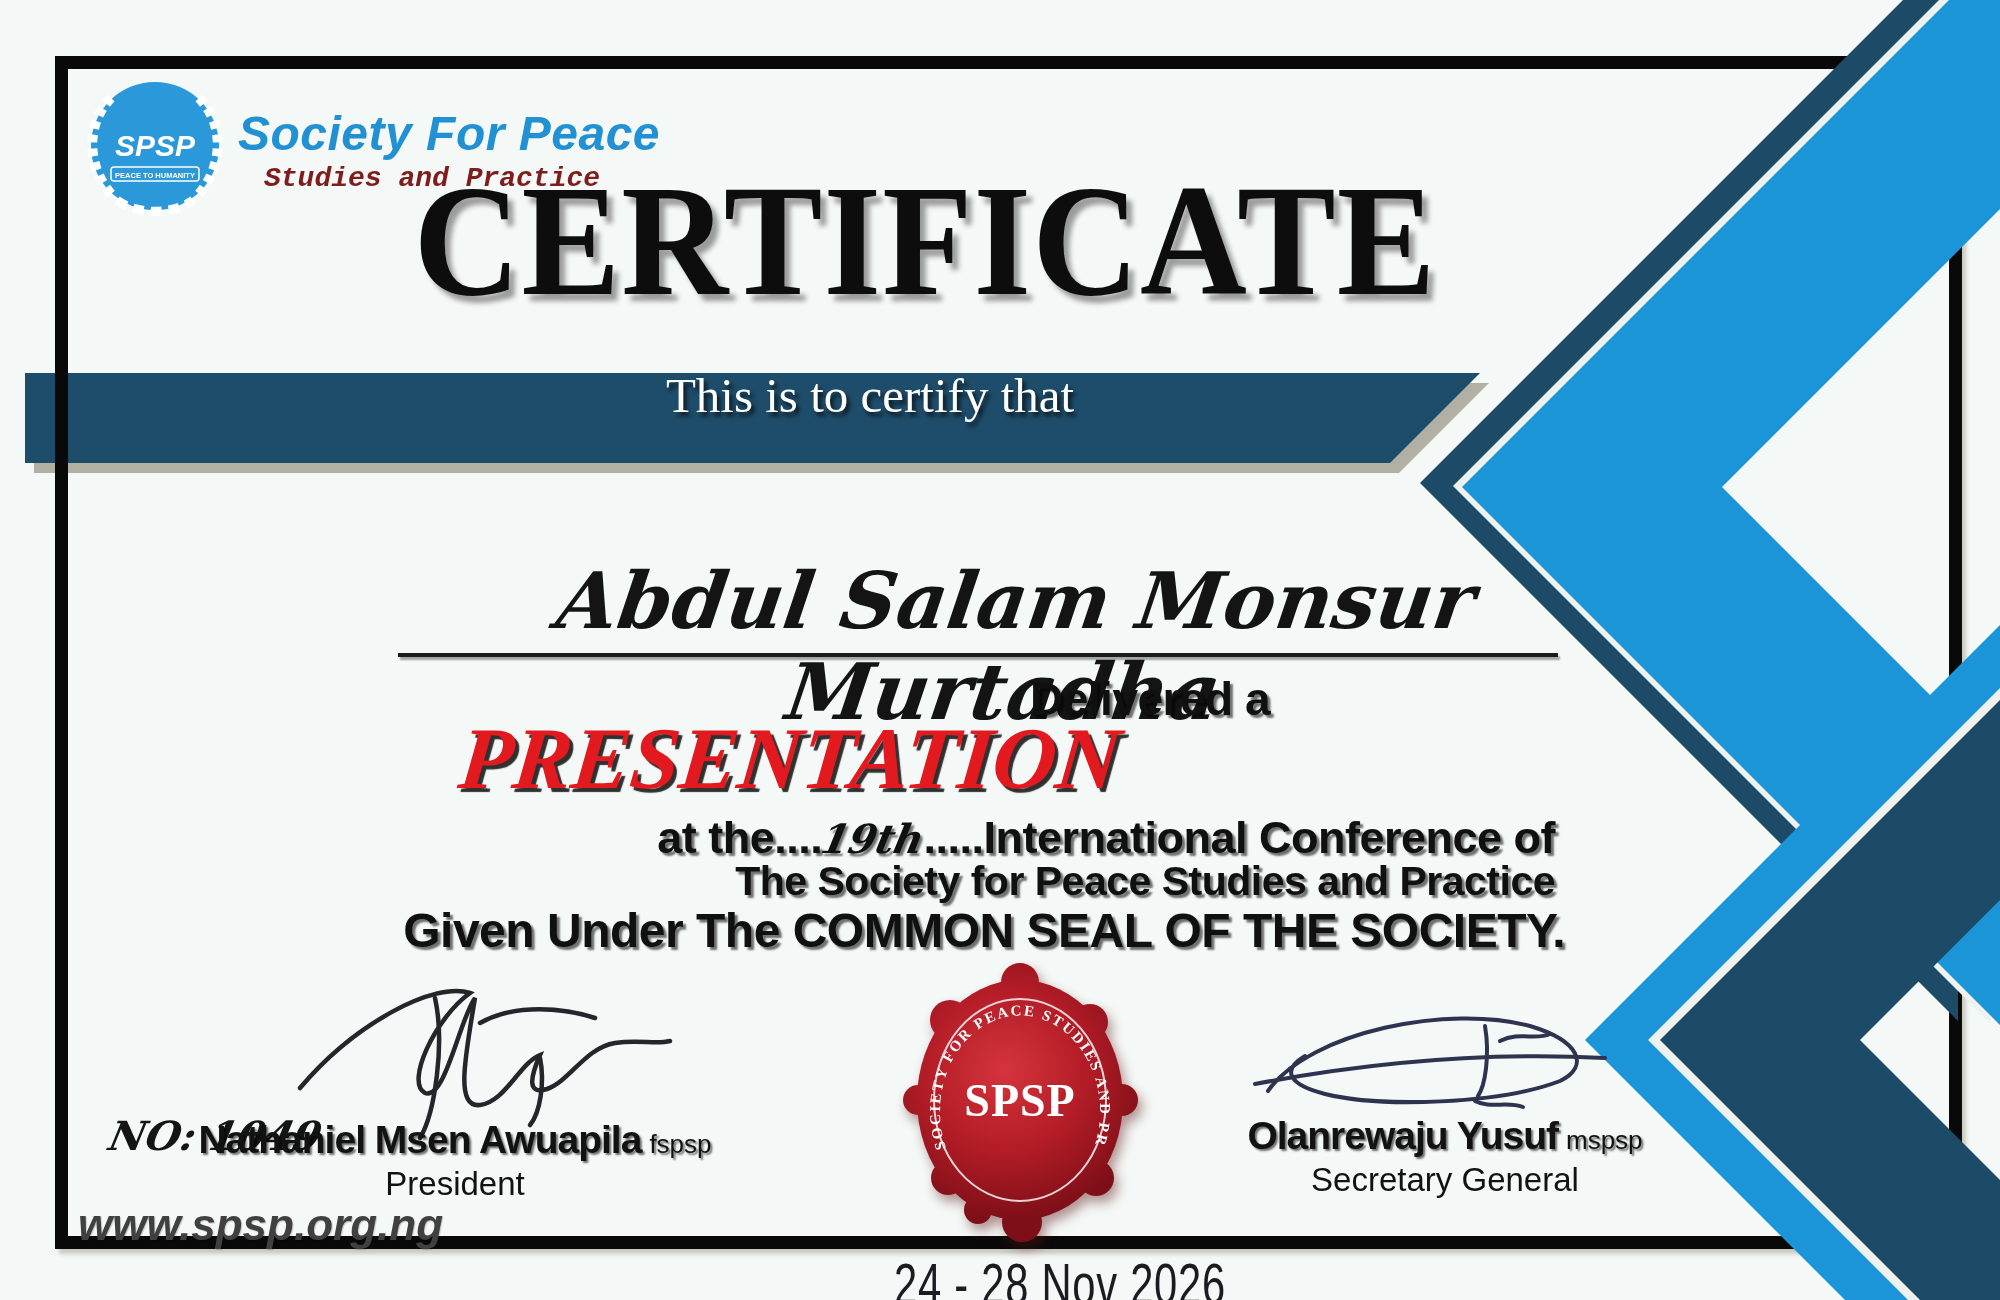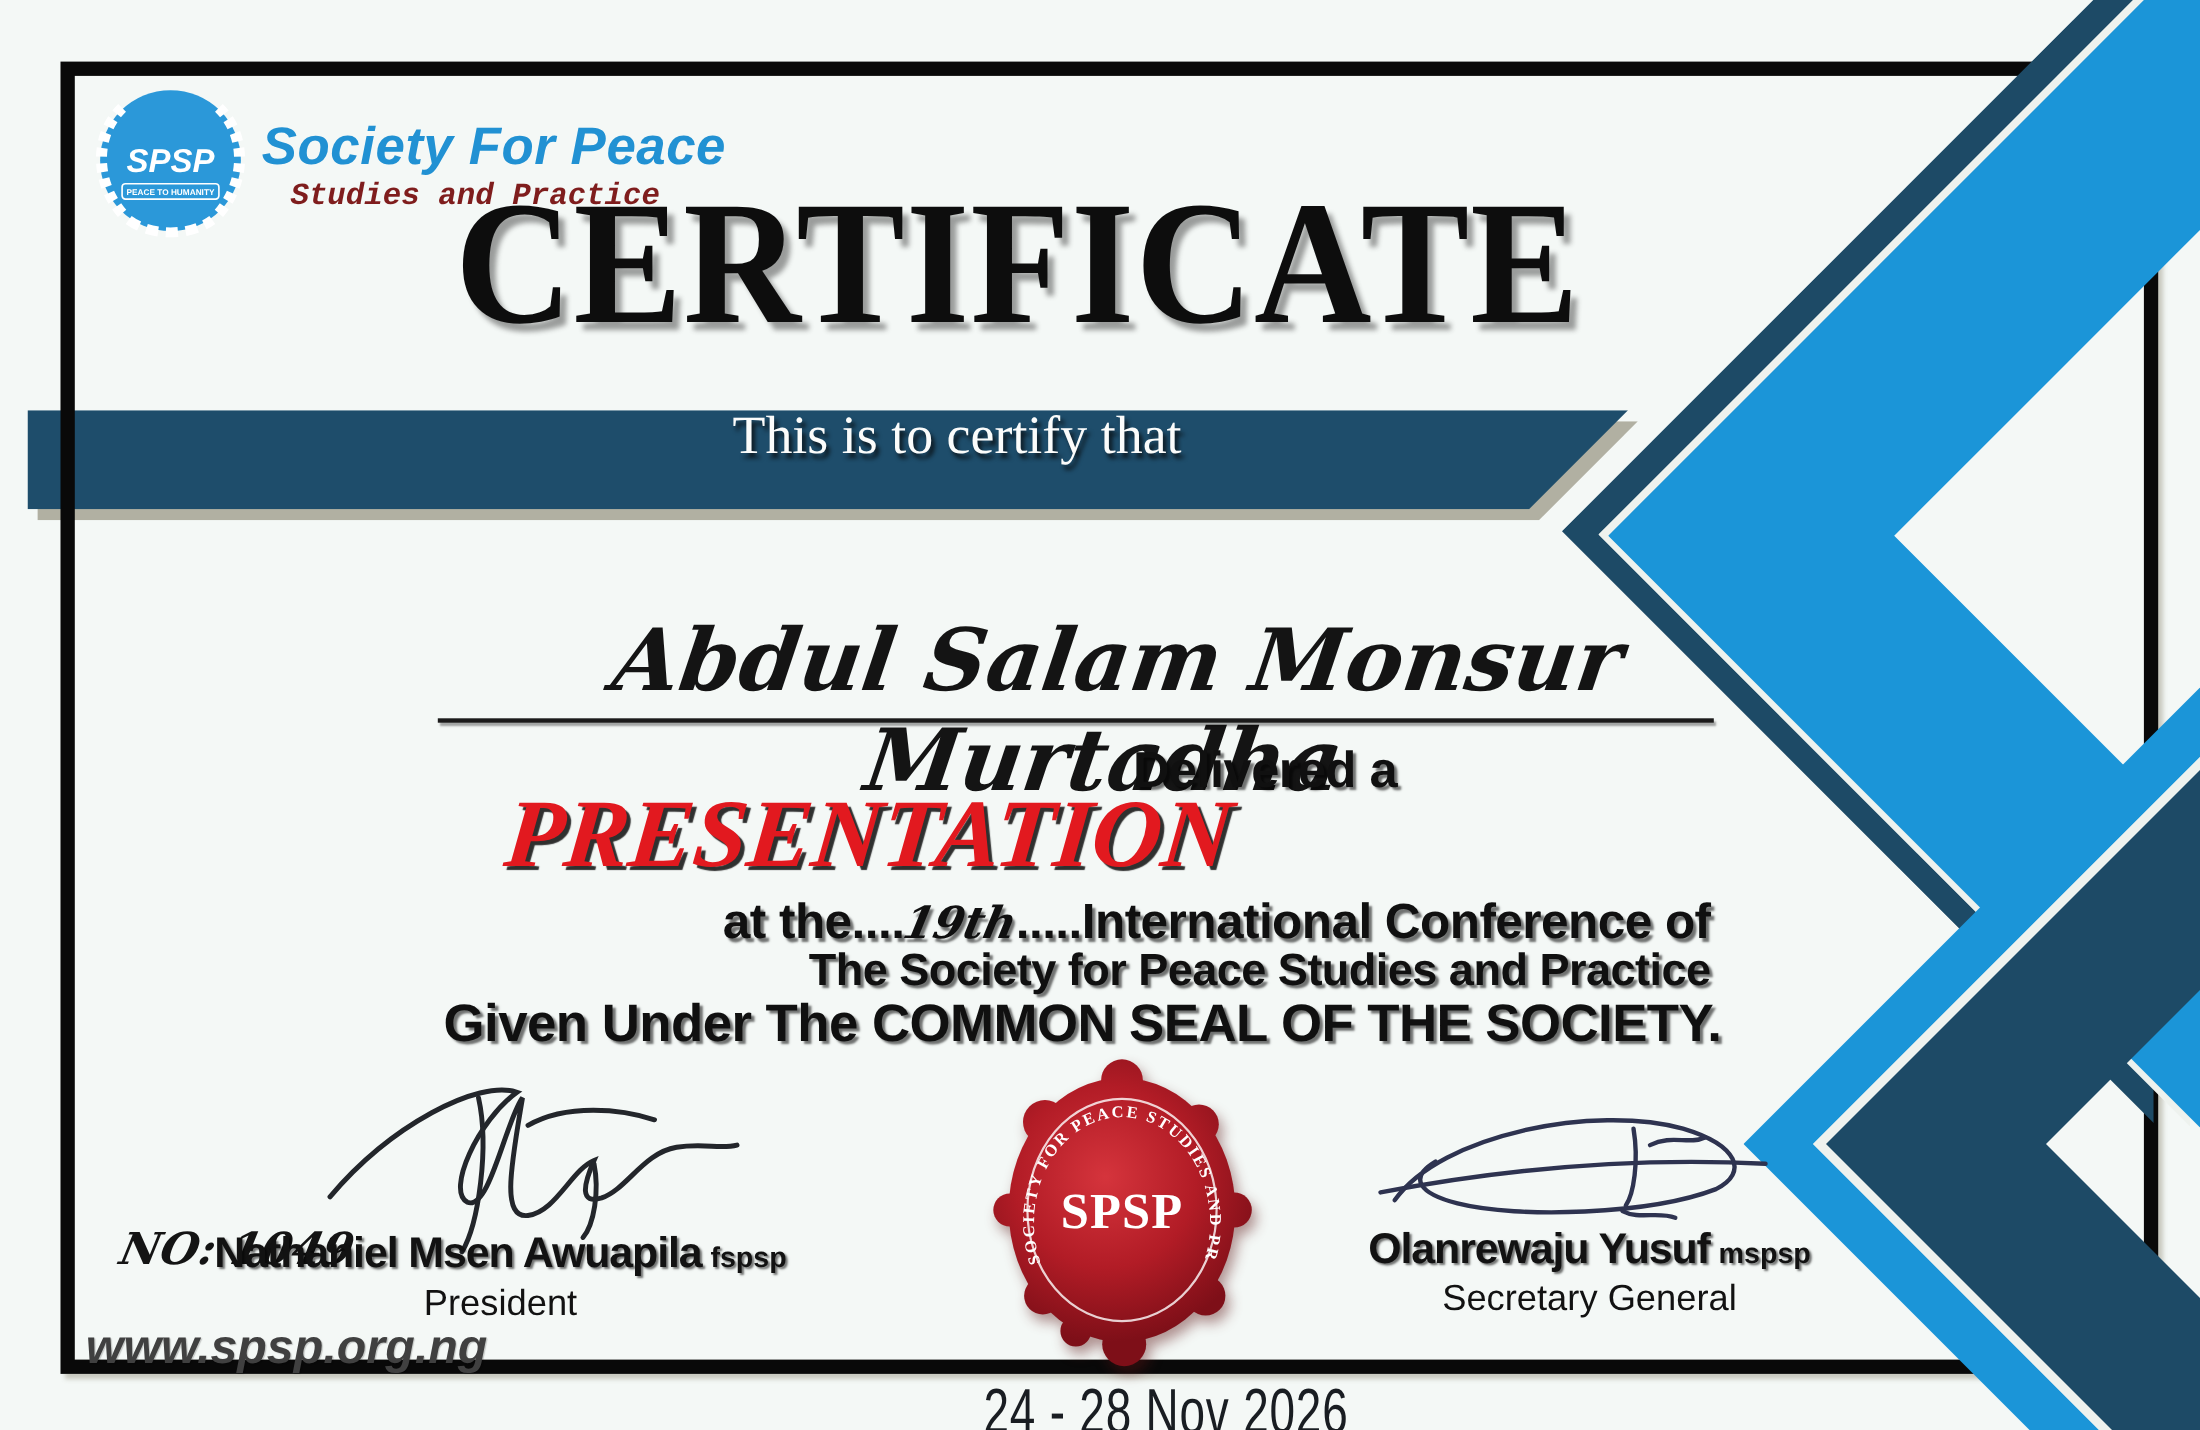--- a/index.html
+++ b/index.html
@@ -87,21 +87,21 @@
   .line3{left:265px;top:903px;width:1300px;font-size:48px;}
 
   
   .sig-svg{z-index:6;}
   .cert-no{
     left:110px;top:1112px;z-index:6;font-family:"DejaVu Serif",serif;font-style:italic;
     font-weight:bold;font-size:40px;color:#141414;transform:skewX(-12deg);
   }
   .sig-block{z-index:6;text-align:center;color:#121212;}
   .sig-block .nameline{font-weight:bold;font-size:39px;letter-spacing:-1px;text-shadow:2px 2px 2px rgba(0,0,0,.55);}
-  .sig-block .cred{font-size:26px;font-weight:bold;margin-left:8px;letter-spacing:0;margin-top:26px;}
+  .sig-block .cred{font-size:26px;font-weight:normal;margin-left:8px;letter-spacing:0;margin-top:26px;}
   .sig-block .role{font-size:33px;margin-top:3px;letter-spacing:0;text-shadow:none;font-weight:normal;}
   .sig-left{left:175px;top:1118px;width:560px;}
   .sig-right{left:1195px;top:1114px;width:500px;}
 
   .seal-svg{left:900px;top:960px;width:240px;height:285px;z-index:6;
     filter:drop-shadow(4px 7px 6px rgba(90,20,20,.45));}
 
   
   .website{
     left:78px;top:1200px;z-index:6;font-weight:bold;font-style:italic;

